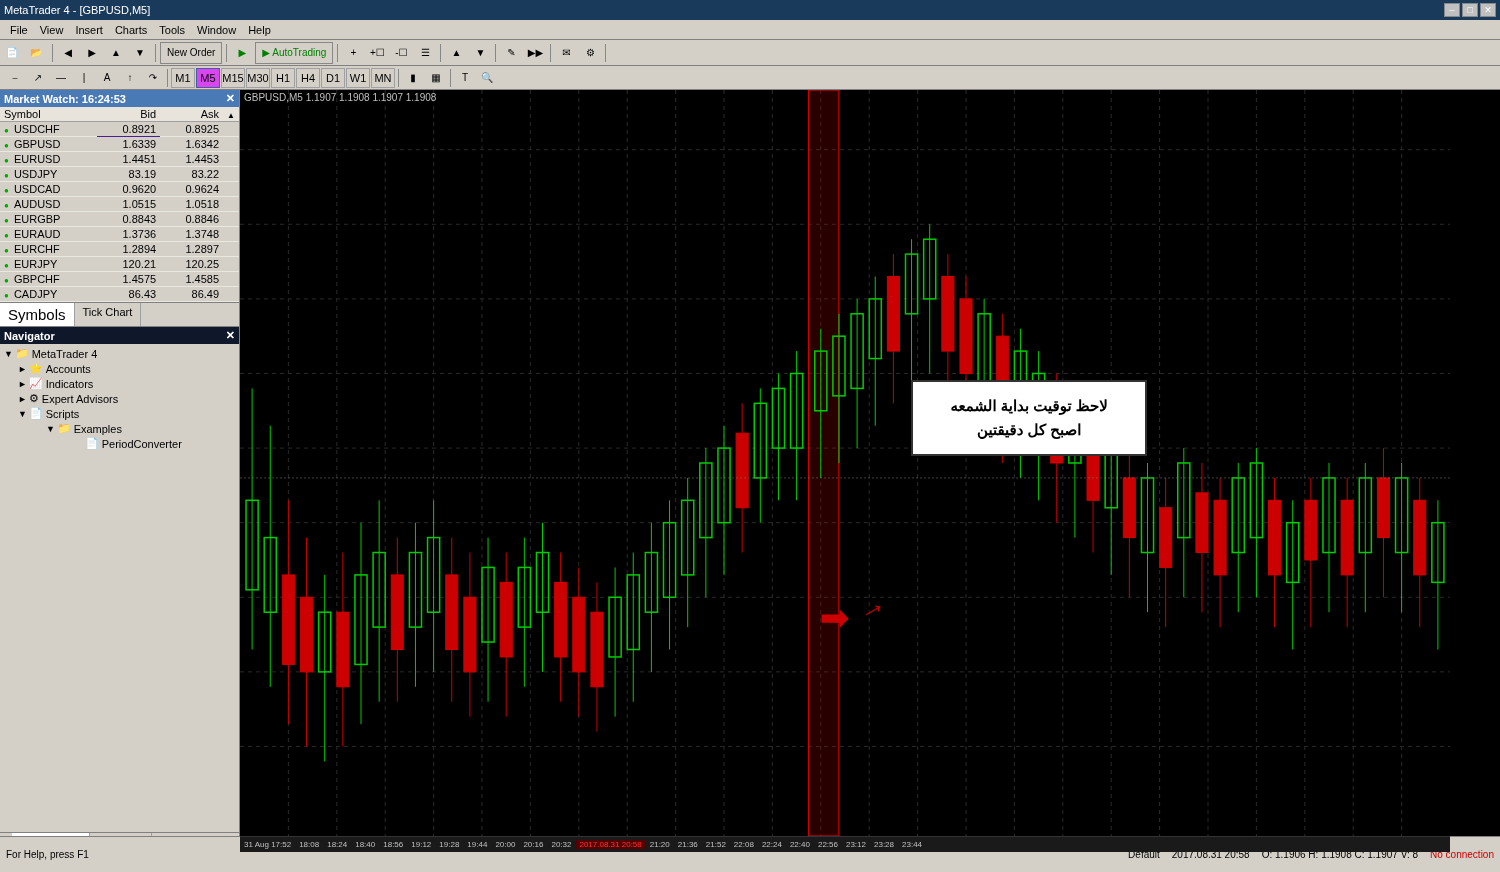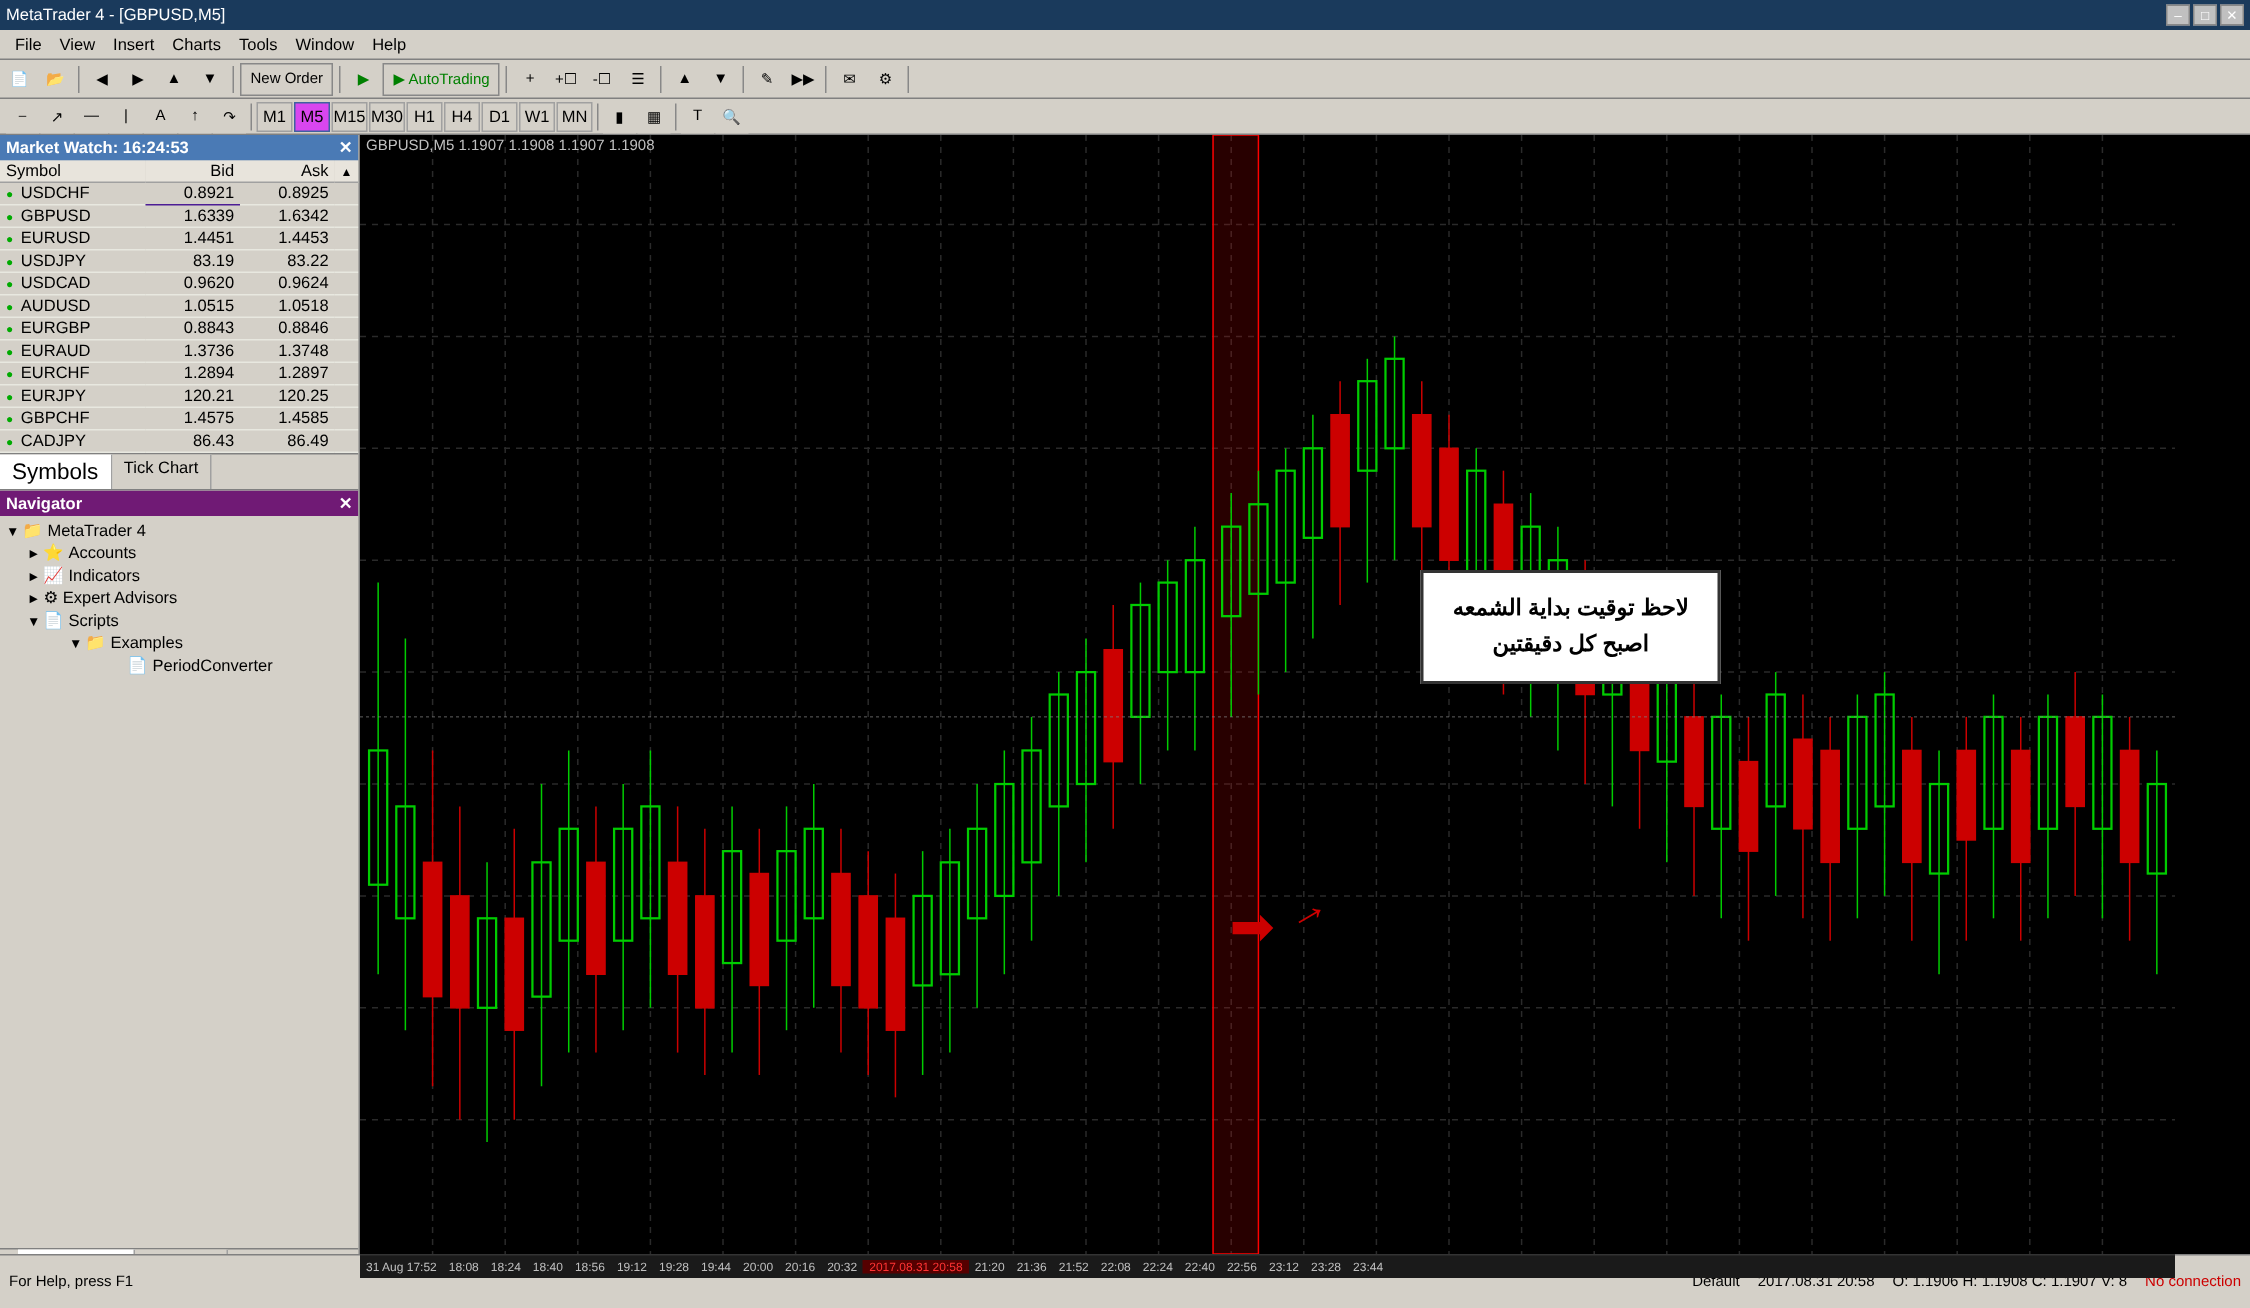--- a/index.html
+++ b/index.html
@@ -287,21 +287,21 @@
   </tr>
           </tbody>
       </table>
       <div id="mw-tabs" style="display:flex; border-top:1px solid #808080;">
         <div class="tab active" style="padding:3px 8px; font-size:15px; cursor:pointer; border-right:1px solid #a0a0a0; background:#fff;">Symbols</div>
         <div class="tab" style="padding:3px 8px; font-size:11px; cursor:pointer; border-right:1px solid #a0a0a0; background:#d4d0c8;">Tick Chart</div>
       </div>
     </div>
 
     <div id="navigator" style="flex:1; overflow:auto; display:flex; flex-direction:column;">
-      <div id="nav-header" style="background:#701a75; color:#fff; padding:2px 4px; font-size:11px; font-weight:bold; display:flex; justify-content:space-between; align-items:center;">
+      <div id="nav-header" style="background:#0f172a; color:#fff; padding:2px 4px; font-size:11px; font-weight:bold; display:flex; justify-content:space-between; align-items:center;">
         <span>Navigator</span>
         <span style="cursor:pointer;">✕</span>
       </div>
       <div id="nav-tree" style="font-size:11px; padding:2px; flex:1;">
         <div class="tree-item">
           <span style="font-size:9px; margin-right:2px;">▼</span>
           <span style="margin-right:3px;">📁</span>
           <span>MetaTrader 4</span>
         </div>
         <div class="tree-children">
@@ -592,21 +592,21 @@
           <line x1="97.5%" y1="52%" x2="97.5%" y2="72%" stroke="#cc0000" stroke-width="1"></line>
           <rect x="97%" y="55%" width="1%" height="10%" fill="#cc0000" stroke="#cc0000" stroke-width="1"></rect>
 
           <line x1="99%" y1="55%" x2="99%" y2="75%" stroke="#00cc00" stroke-width="1"></line>
           <rect x="98.5%" y="58%" width="1%" height="8%" fill="none" stroke="#00cc00" stroke-width="1.5"></rect>
         </g>
 
         <line x1="0" y1="52%" x2="100%" y2="52%" stroke="#808080" stroke-width="0.5" stroke-dasharray="2,2"></line>
       </svg>
 
-      <div id="annotation-box" style="position:absolute; top:38%; right:28%; width:200px; background:#fff; border:2px solid #333; padding:12px 16px; z-index:20; text-align:center; font-size:15px; direction:rtl; font-weight:bold; line-height:1.6;">
+      <div id="annotation-box" style="position:absolute; top:38%; right:28%; width:236px; background:#fff; border:2px solid #333; padding:12px 16px; z-index:20; text-align:center; font-size:15px; direction:rtl; font-weight:bold; line-height:1.6;">
         <div>لاحظ توقيت بداية الشمعه</div>
         <div>اصبح كل دقيقتين</div>
       </div>
 
       <div style="position:absolute; bottom:30%; left:49%; z-index:25; color:#cc0000; font-size:28px; transform:rotate(-30deg);">→</div>
       <div style="position:absolute; bottom:28%; left:46%; z-index:24; color:#cc0000; font-size:36px;">➡</div>
 
 
       <div id="time-scale" style="position:absolute; bottom:0; left:0; right:50px; height:16px; background:#1a1a1a; display:flex; align-items:center; overflow:hidden; z-index:5; border-top:1px solid #333;">
         <span class="time-label" style="color:#c0c0c0; font-size:8px; white-space:nowrap; padding:0 4px;">31 Aug 17:52</span>

